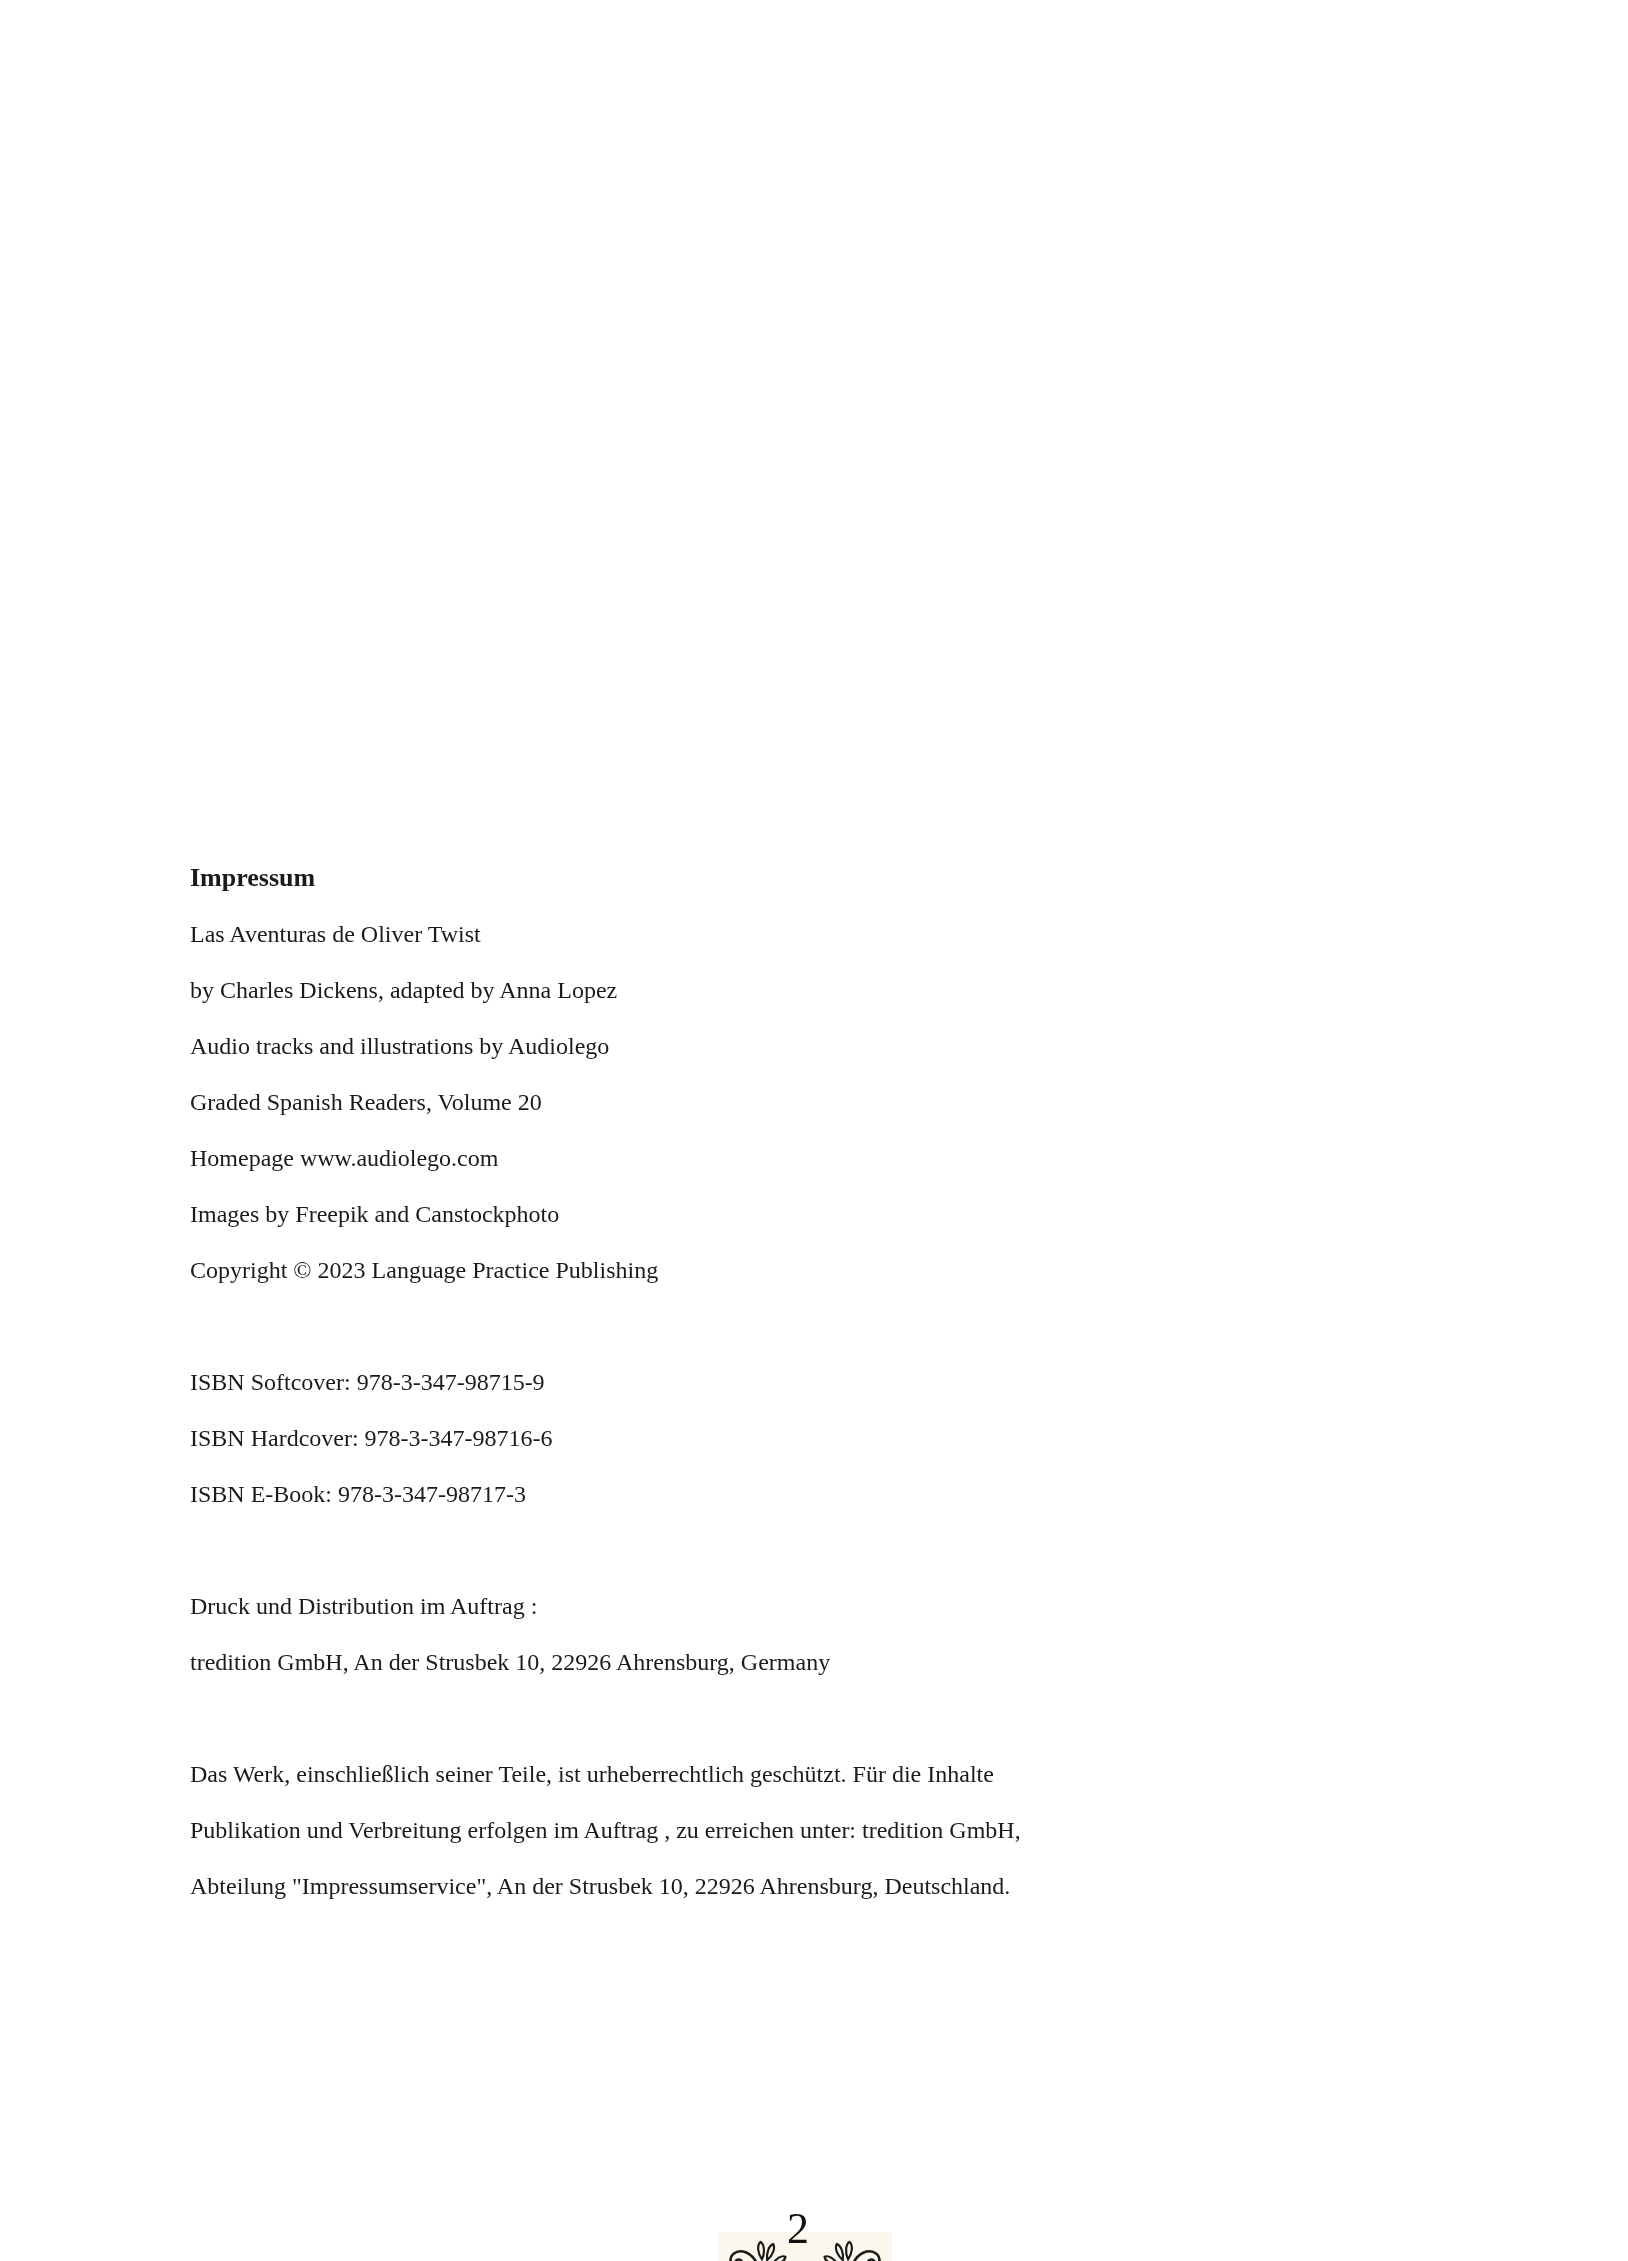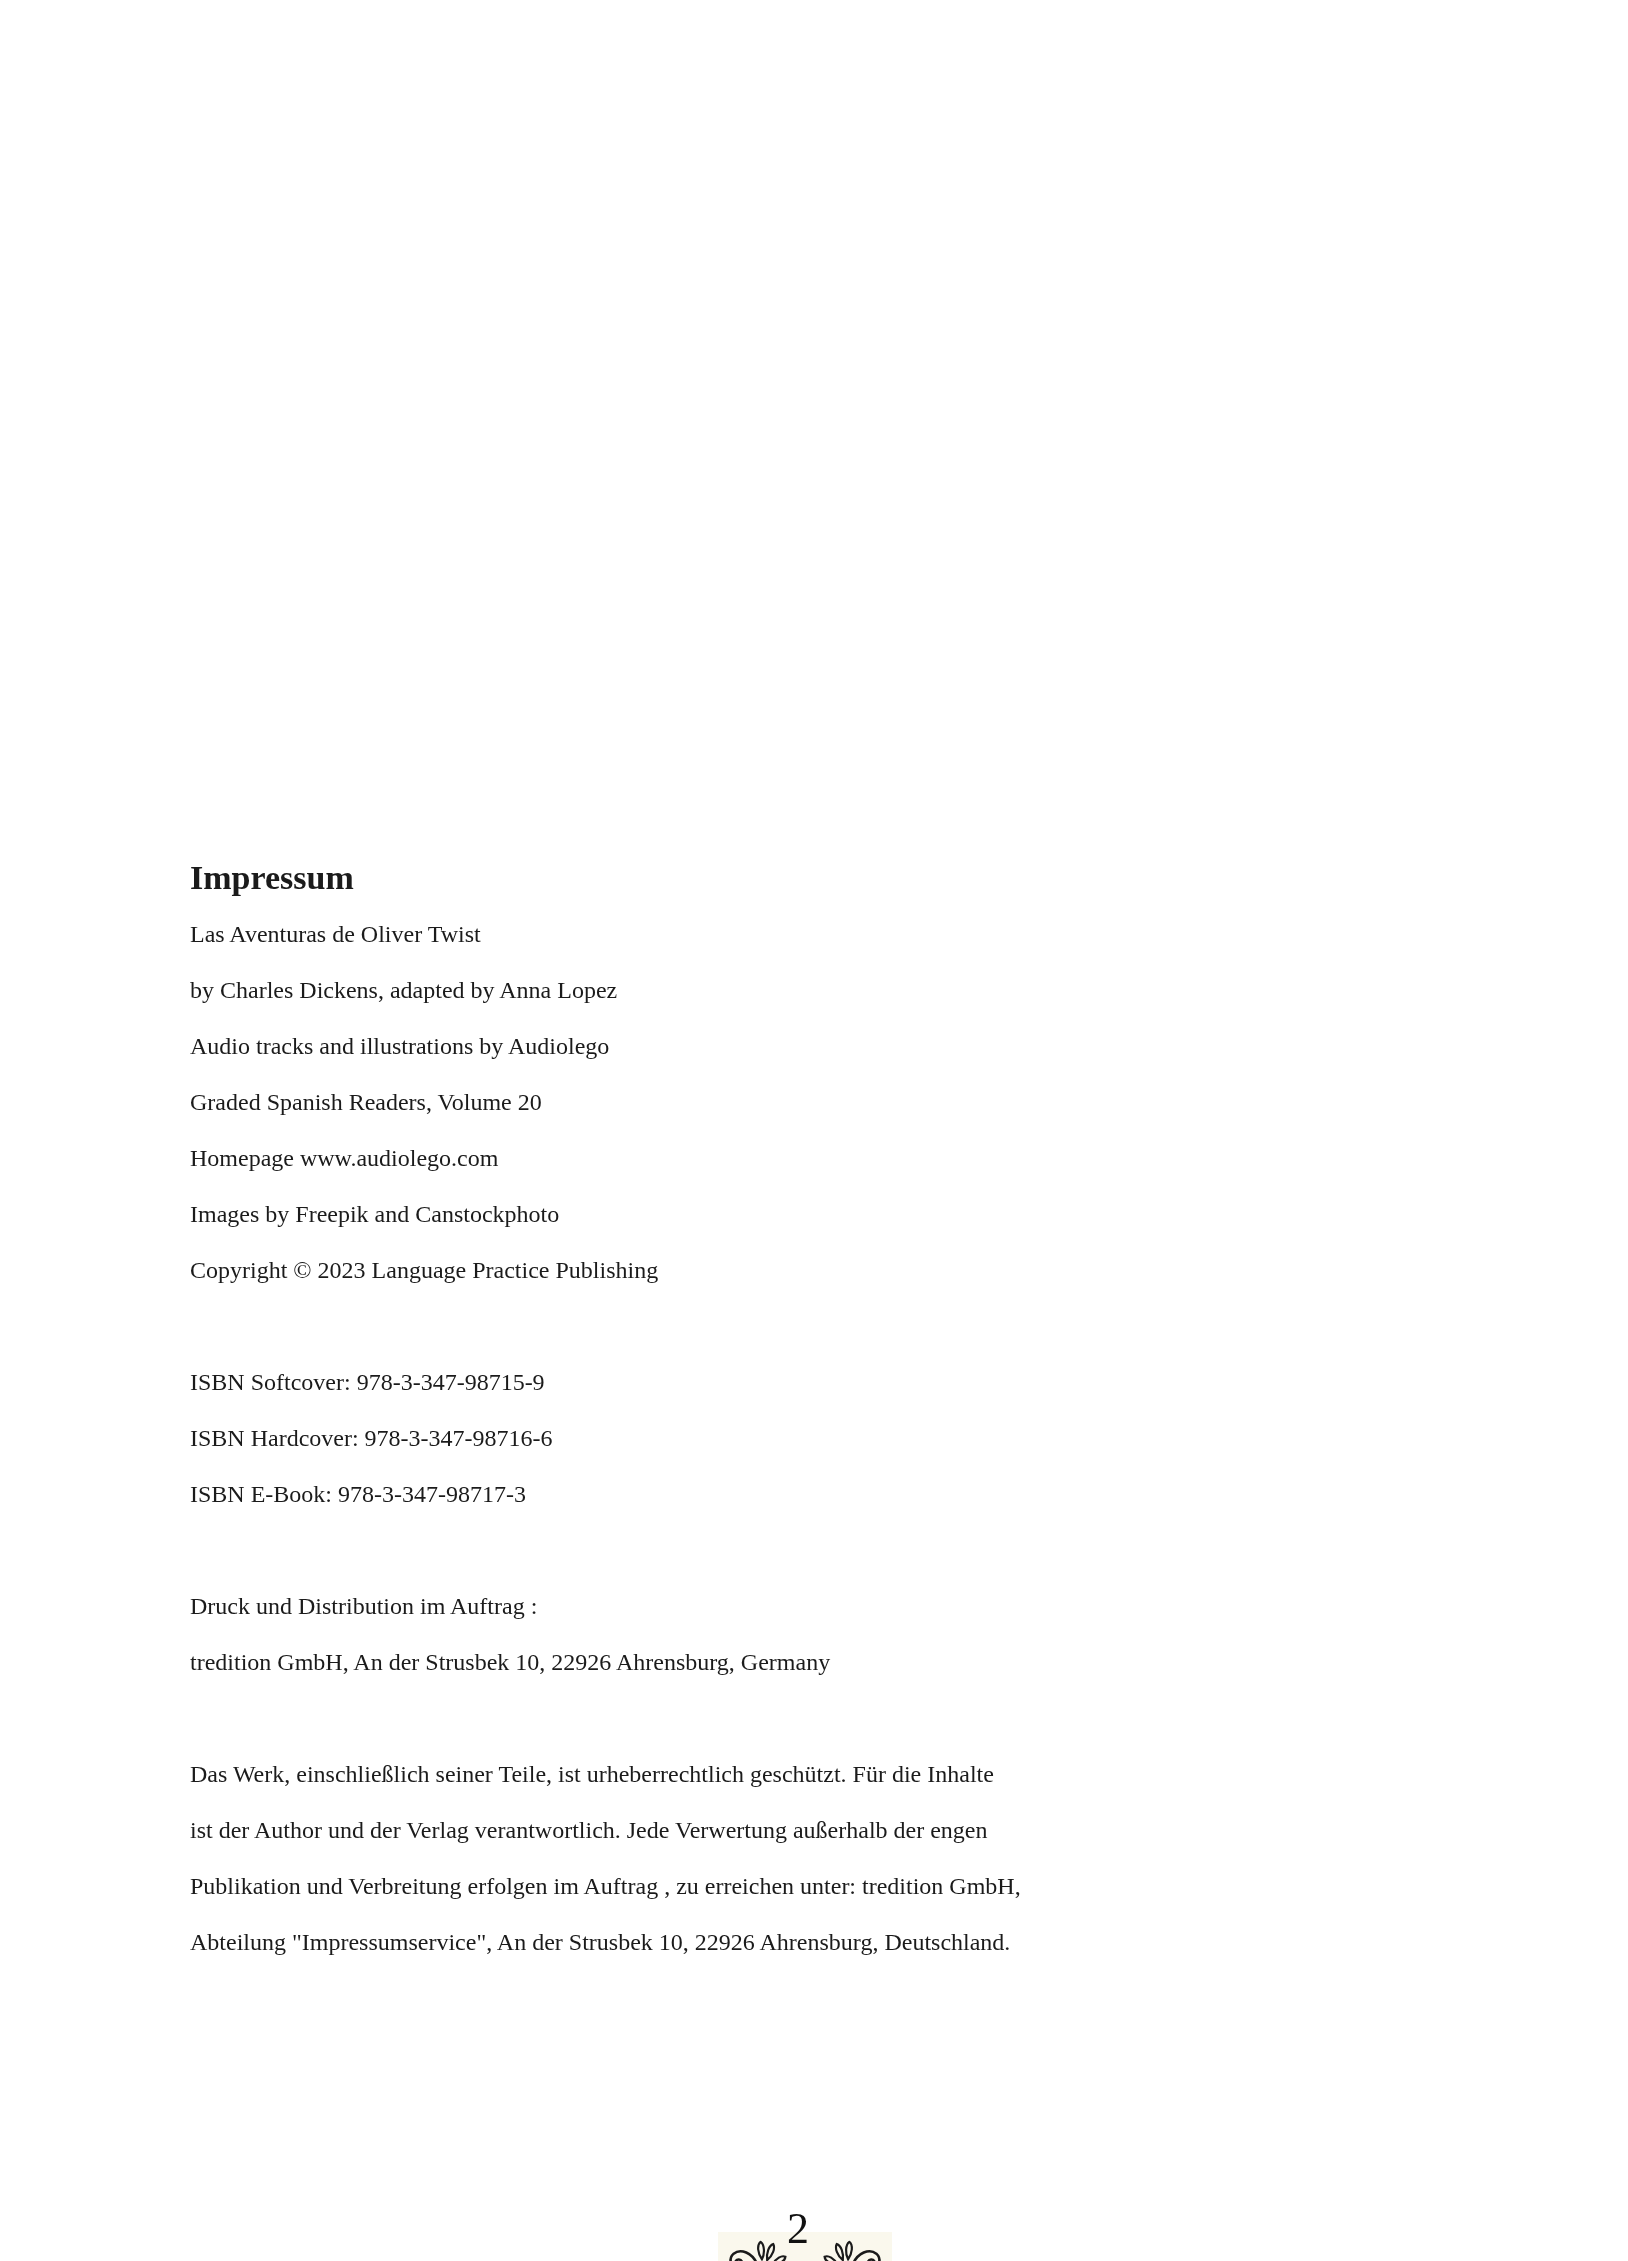--- a/index.html
+++ b/index.html
@@ -22,21 +22,21 @@
     width: 1379px;
   }
   .line {
     margin: 0;
     font-size: 24px;
     line-height: 56px;
     white-space: nowrap;
   }
   .heading {
     font-weight: 700;
-    font-size: 34px;
+    font-size: 26px;
     font-family: Liberation Serif, serif;
   }
   .gap {
     height: 56px;
   }
   .page-footer {
     position: absolute;
     left: 0;
     top: 2207px;
     width: 1628px;
@@ -89,21 +89,20 @@
     <p class="line">ISBN E-Book: 978-3-347-98717-3</p>
 
     <div class="gap"></div>
 
     <p class="line">Druck und Distribution im Auftrag :</p>
     <p class="line">tredition GmbH, An der Strusbek 10, 22926 Ahrensburg, Germany</p>
 
     <div class="gap"></div>
 
     <p class="line">Das Werk, einschließlich seiner Teile, ist urheberrechtlich geschützt. Für die Inhalte</p>
-    <p class="line">ist der Author und der Verlag verantwortlich. Jede Verwertung außerhalb der engen</p>
     <p class="line">Publikation und Verbreitung erfolgen im Auftrag , zu erreichen unter: tredition GmbH,</p>
     <p class="line">Abteilung "Impressumservice", An der Strusbek 10, 22926 Ahrensburg, Deutschland.</p>
   </section>
 
   <footer class="page-footer">
     <span class="page-number">2</span>
     <div class="ornament">
       <svg viewBox="0 0 400 180" preserveAspectRatio="none" xmlns="http://www.w3.org/2000/svg">
         <g id="fl-half" fill="none" stroke="#1b1b1b" stroke-linecap="round">
           <path stroke-width="7" d="M193,132 C183,151 161,164 135,165 C104,166 73,157 58,140 C42,122 41,97 54,82 C65,69 86,66 97,77 C107,87 106,104 94,111 C84,117 70,112 68,101 C67,92 74,86 82,89"></path>

